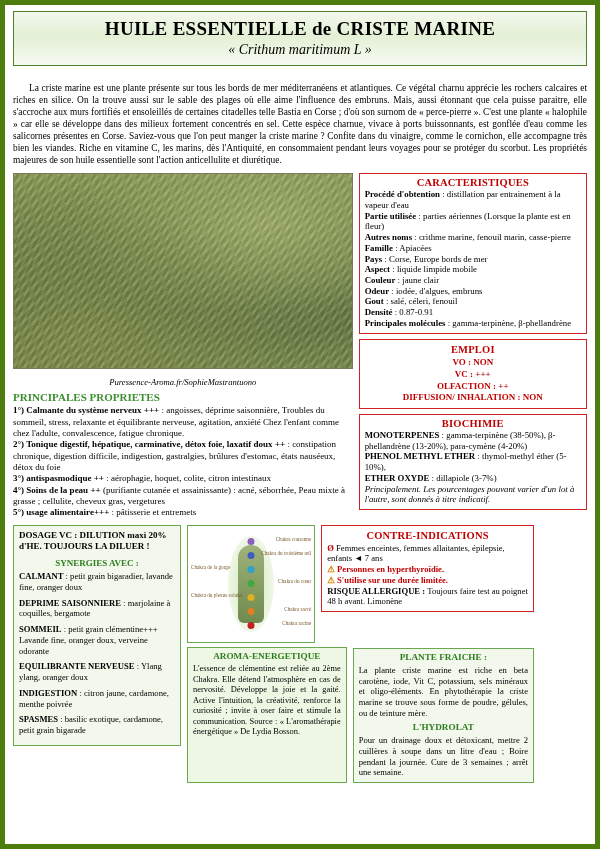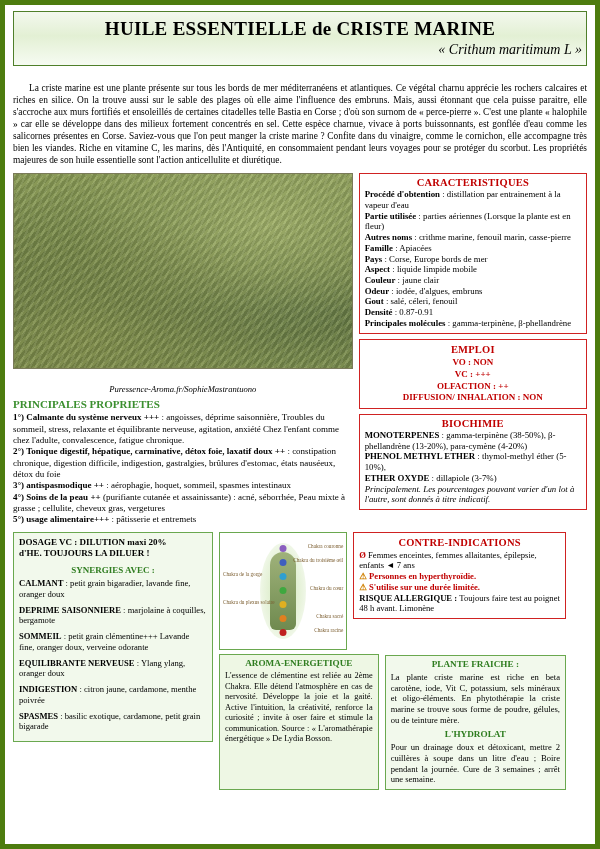--- a/index.html
+++ b/index.html
@@ -22,21 +22,21 @@
     border: 1.5px solid #4f7f2a;
     background: linear-gradient(to bottom, #f3f8ee 0%, #e3f0d4 45%, #f6fbf2 100%);
     text-align: center;
     padding: 6px 4px 7px 4px;
   }
   .title-main {
     font-family: "Liberation Serif", serif;
     font-size: 19px; font-weight: bold; letter-spacing: .3px;
   }
   .title-sub {
-    font-style: italic; font-size: 14px; margin-top: 2px; text-align: right;
+    font-style: italic; font-size: 14px; margin-top: 2px;
   }
   
   .intro {
     margin-top: 16px;
     font-size: 9.4px;
     line-height: 1.28;
     text-align: justify;
     text-indent: 16px;
   }
   
@@ -54,21 +54,21 @@
       position: relative; overflow:hidden;
   }
   .photo::after{
     content:"";
     position:absolute; inset:0;
     background:
       repeating-linear-gradient(115deg, rgba(255,255,255,.07) 0 2px, rgba(0,0,0,.05) 2px 5px),
       repeating-linear-gradient(-40deg, rgba(180,200,120,.18) 0 3px, rgba(60,80,35,.12) 3px 7px);
   }
   .photo-caption {
-    text-align:center; font-style: italic; font-size: 8.6px; margin-top: 15px;
+    text-align:center; font-style: italic; font-size: 8.6px; margin-top: 8px;
   }
   .redbox {
     border: 1.3px solid #cf2222;
     padding: 3px 5px 4px 5px;
     margin-bottom: 5px;
   }
   .red-head {
     color:#c00000; font-weight:bold; text-align:center; font-size:10.5px;
     letter-spacing:.2px; margin-bottom:1px;
   }
@@ -80,21 +80,21 @@
 
   .greenhead {
     color:#3b8f2f; font-weight:bold; font-size:11px; margin: 4px 0 2px 0;
   }
   .props { font-size: 9px; line-height: 1.26; }
   .props b { font-weight: bold; }
 
   
   .bottom { display:flex; gap:6px; margin-top:6px; }
   .dosage {
-    width: 200px;
+    width: 168px;
     border: 1.2px solid #6aa84f;
     background: #f2f9ec;
     padding: 4px 5px;
     font-size: 8.6px; line-height: 1.25;
   }
   .dosage .t1 { font-weight:bold; font-size:9px; }
   .dosage .sy { color:#2f7d20; font-weight:bold; text-align:center; margin:6px 0 2px; font-size:9px;}
   .dosage .item { margin-bottom:5px; }
   .dosage .lbl { font-weight:bold; }
   .chakra {
@@ -158,21 +158,21 @@
   <div class="cols">
 
     <div class="col-left">
       <div class="photo"></div>
       <div class="photo-caption">Puressence-Aroma.fr/SophieMastrantuono</div>
 
       <div class="greenhead">PRINCIPALES PROPRIETES</div>
       <div class="props">
         <div><b><span>1°) </span><span>Calmante du système nerveux +++ </span></b><span>: angoisses, déprime saisonnière, Troubles du sommeil, stress, relaxante et équilibrante nerveuse, agitation, anxiété Chez l'enfant comme chez l'adulte, convalescence, fatigue chronique.</span></div>
         <div><b><span>2°) </span><span>Tonique digestif, hépatique, carminative, détox foie, laxatif doux ++ </span></b><span>: constipation chronique, digestion difficile, indigestion, gastralgies, brûlures d'estomac, états nauséeux, détox du foie</span></div>
-        <div><b><span>3°) </span><span>antispasmodique ++ </span></b><span>: aérophagie, hoquet, sommeil, spasmes intestinaux</span></div>
+        <div><b><span>3°) </span><span>antispasmodique ++ </span></b><span>: aérophagie, hoquet, colite, citron intestinaux</span></div>
         <div><b><span>4°) </span><span>Soins de la peau ++ </span></b><span>(purifiante cutanée et assainissante) : acné, séborrhée, Peau mixte à grasse ; cellulite, cheveux gras, vergetures</span></div>
         <div><b><span>5°) </span><span>usage alimentaire+++ </span></b><span>: pâtisserie et entremets</span></div>
       </div>
     </div>
 
     <div class="col-right">
       <div class="redbox">
         <div class="red-head">CARACTERISTIQUES</div>
         <div class="red-line">
           <div><b>Procédé d'obtention</b><span> : distillation par entrainement à la vapeur d'eau</span></div>

